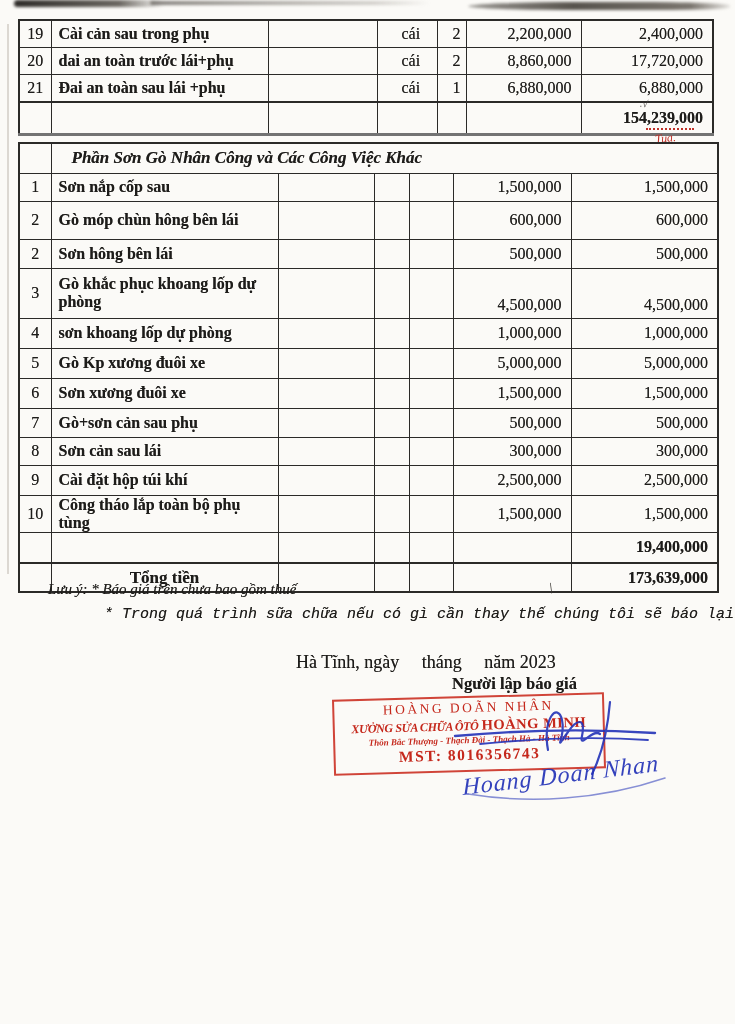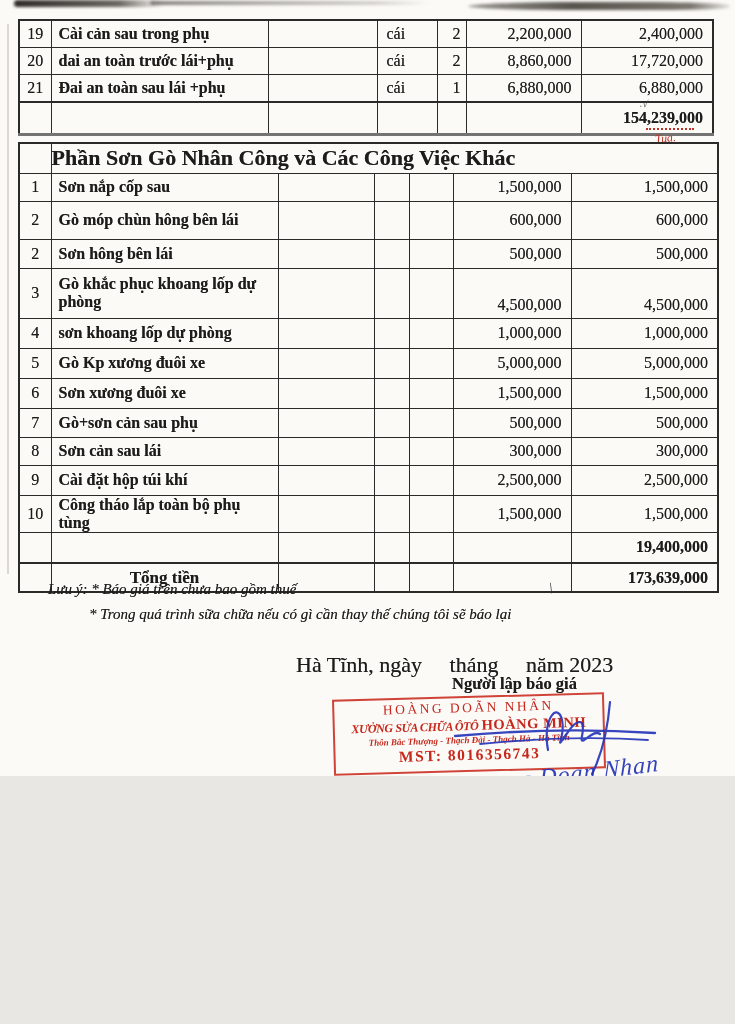--- a/index.html
+++ b/index.html
@@ -1,40 +1,40 @@
 <!DOCTYPE html>
 <html><head>
 <meta charset="utf-8">
 <style>
   html,body{margin:0;padding:0;}
   body{width:735px;height:1024px;background:#e9e7e3;font-family:"Liberation Serif","DejaVu Serif",serif;}
-  #page{position:relative;width:735px;height:776px;background:#fbfaf7;overflow:hidden;
+  #page{position:relative;width:735px;height:1024px;background:#fbfaf7;overflow:hidden;
         color:#1d1c1a;}
   .ink{text-shadow:0 0 .6px rgba(35,32,28,.65);}
   
   table{border-collapse:collapse;table-layout:fixed;position:absolute;background:transparent;}
   td{border:1.6px solid #2b2a28;font-size:16px;padding:0 4px;vertical-align:middle;
      overflow:hidden;}
   .cell-no{text-align:center;padding:0;}
   .cell-desc{padding-left:7px;font-weight:bold;}
-  .cell-unit{padding-left:9px;}
+  .cell-unit{padding-left:24px;}
   .cell-qty{text-align:right;padding-right:5px;}
   .cell-price,.cell-total{text-align:right;padding-right:9px;}
   .bold{font-weight:700;}
   
   #top-table{left:18px;top:19px;width:694px;border:2.2px solid #2b2a28;}
   #top-table tr:nth-of-type(1){height:27px;}
   #top-table tr:nth-of-type(2){height:27px;}
   #top-table tr:nth-of-type(3){height:28px;}
   #top-table tbody.foot tr{height:32px;}
   #top-table tbody.foot td{border-bottom:3px solid #737373;border-top:2.4px solid #2b2a28;}
   
   #sec-table{left:18px;top:142px;width:699px;border:2.4px solid #2b2a28;}
   #sec-table tbody.head tr{height:30px;}
-  #sec-table .section-title{font-weight:700;font-size:22px;padding-left:0;}
+  #sec-table .section-title{font-weight:700;font-style:italic;font-size:17px;padding-left:20px;}
   #sec-table tbody.rows tr:nth-of-type(1){height:28px;}
   #sec-table tbody.rows tr:nth-of-type(2){height:38px;}
   #sec-table tbody.rows tr:nth-of-type(3){height:29px;}
   #sec-table tbody.rows tr:nth-of-type(4){height:50px;}
   #sec-table tbody.rows tr:nth-of-type(4) td.cell-price,
   #sec-table tbody.rows tr:nth-of-type(4) td.cell-total{vertical-align:bottom;padding-bottom:4px;}
   #sec-table tbody.rows tr:nth-of-type(5){height:30px;}
   #sec-table tbody.rows tr:nth-of-type(6){height:30px;}
   #sec-table tbody.rows tr:nth-of-type(7){height:30px;}
   #sec-table tbody.rows tr:nth-of-type(8){height:29px;}
@@ -43,23 +43,23 @@
   #sec-table tbody.rows tr:nth-of-type(11){height:32px;}
   #sec-table tbody.sub tr{height:31px;}
   #sec-table tbody.sub td{border-bottom:2.6px solid #2b2a28;border-radius:7px;}
   #sec-table tbody.tot tr{height:29px;}
   #sec-table tbody.tot td{border-bottom:2.6px solid #2b2a28;}
   .total-label{text-align:center;font-weight:700;font-size:17px;}
   
   .abs{position:absolute;white-space:nowrap;}
   .notes{font-style:italic;font-size:15px;}
   #note1{left:48px;top:581px;}
-  #note2{left:89px;top:606px;}
+  #note2{left:104px;top:606px;font-family:Liberation Mono, monospace;}
   #note3{left:140px;top:631px;}
-  #date-line{left:296px;top:652px;font-size:22px;white-space:pre;}
+  #date-line{left:296px;top:652px;font-size:18px;white-space:pre;}
   #signer-title{left:452px;top:674px;font-weight:700;font-size:16.5px;}
   
   #stamp{position:absolute;left:333px;top:696px;width:272px;height:76px;
          border:2.4px solid rgba(200,35,22,.85);transform:rotate(-1.6deg);
          box-sizing:border-box;text-align:center;color:#c5281c;overflow:visible;}
   #stamp .s1{font-size:13.5px;letter-spacing:2.5px;margin-top:2px;font-weight:400;}
   #stamp .s2{font-size:13px;margin-top:1px;white-space:nowrap;}
   #stamp .s2 .pre{font-style:italic;font-weight:700;letter-spacing:-.4px;font-size:12px;}
   #stamp .s2 .name{font-weight:700;font-size:14.5px;letter-spacing:.5px;}
   #stamp .s3{font-size:9px;font-style:italic;font-weight:700;margin-top:1px;white-space:nowrap;}

